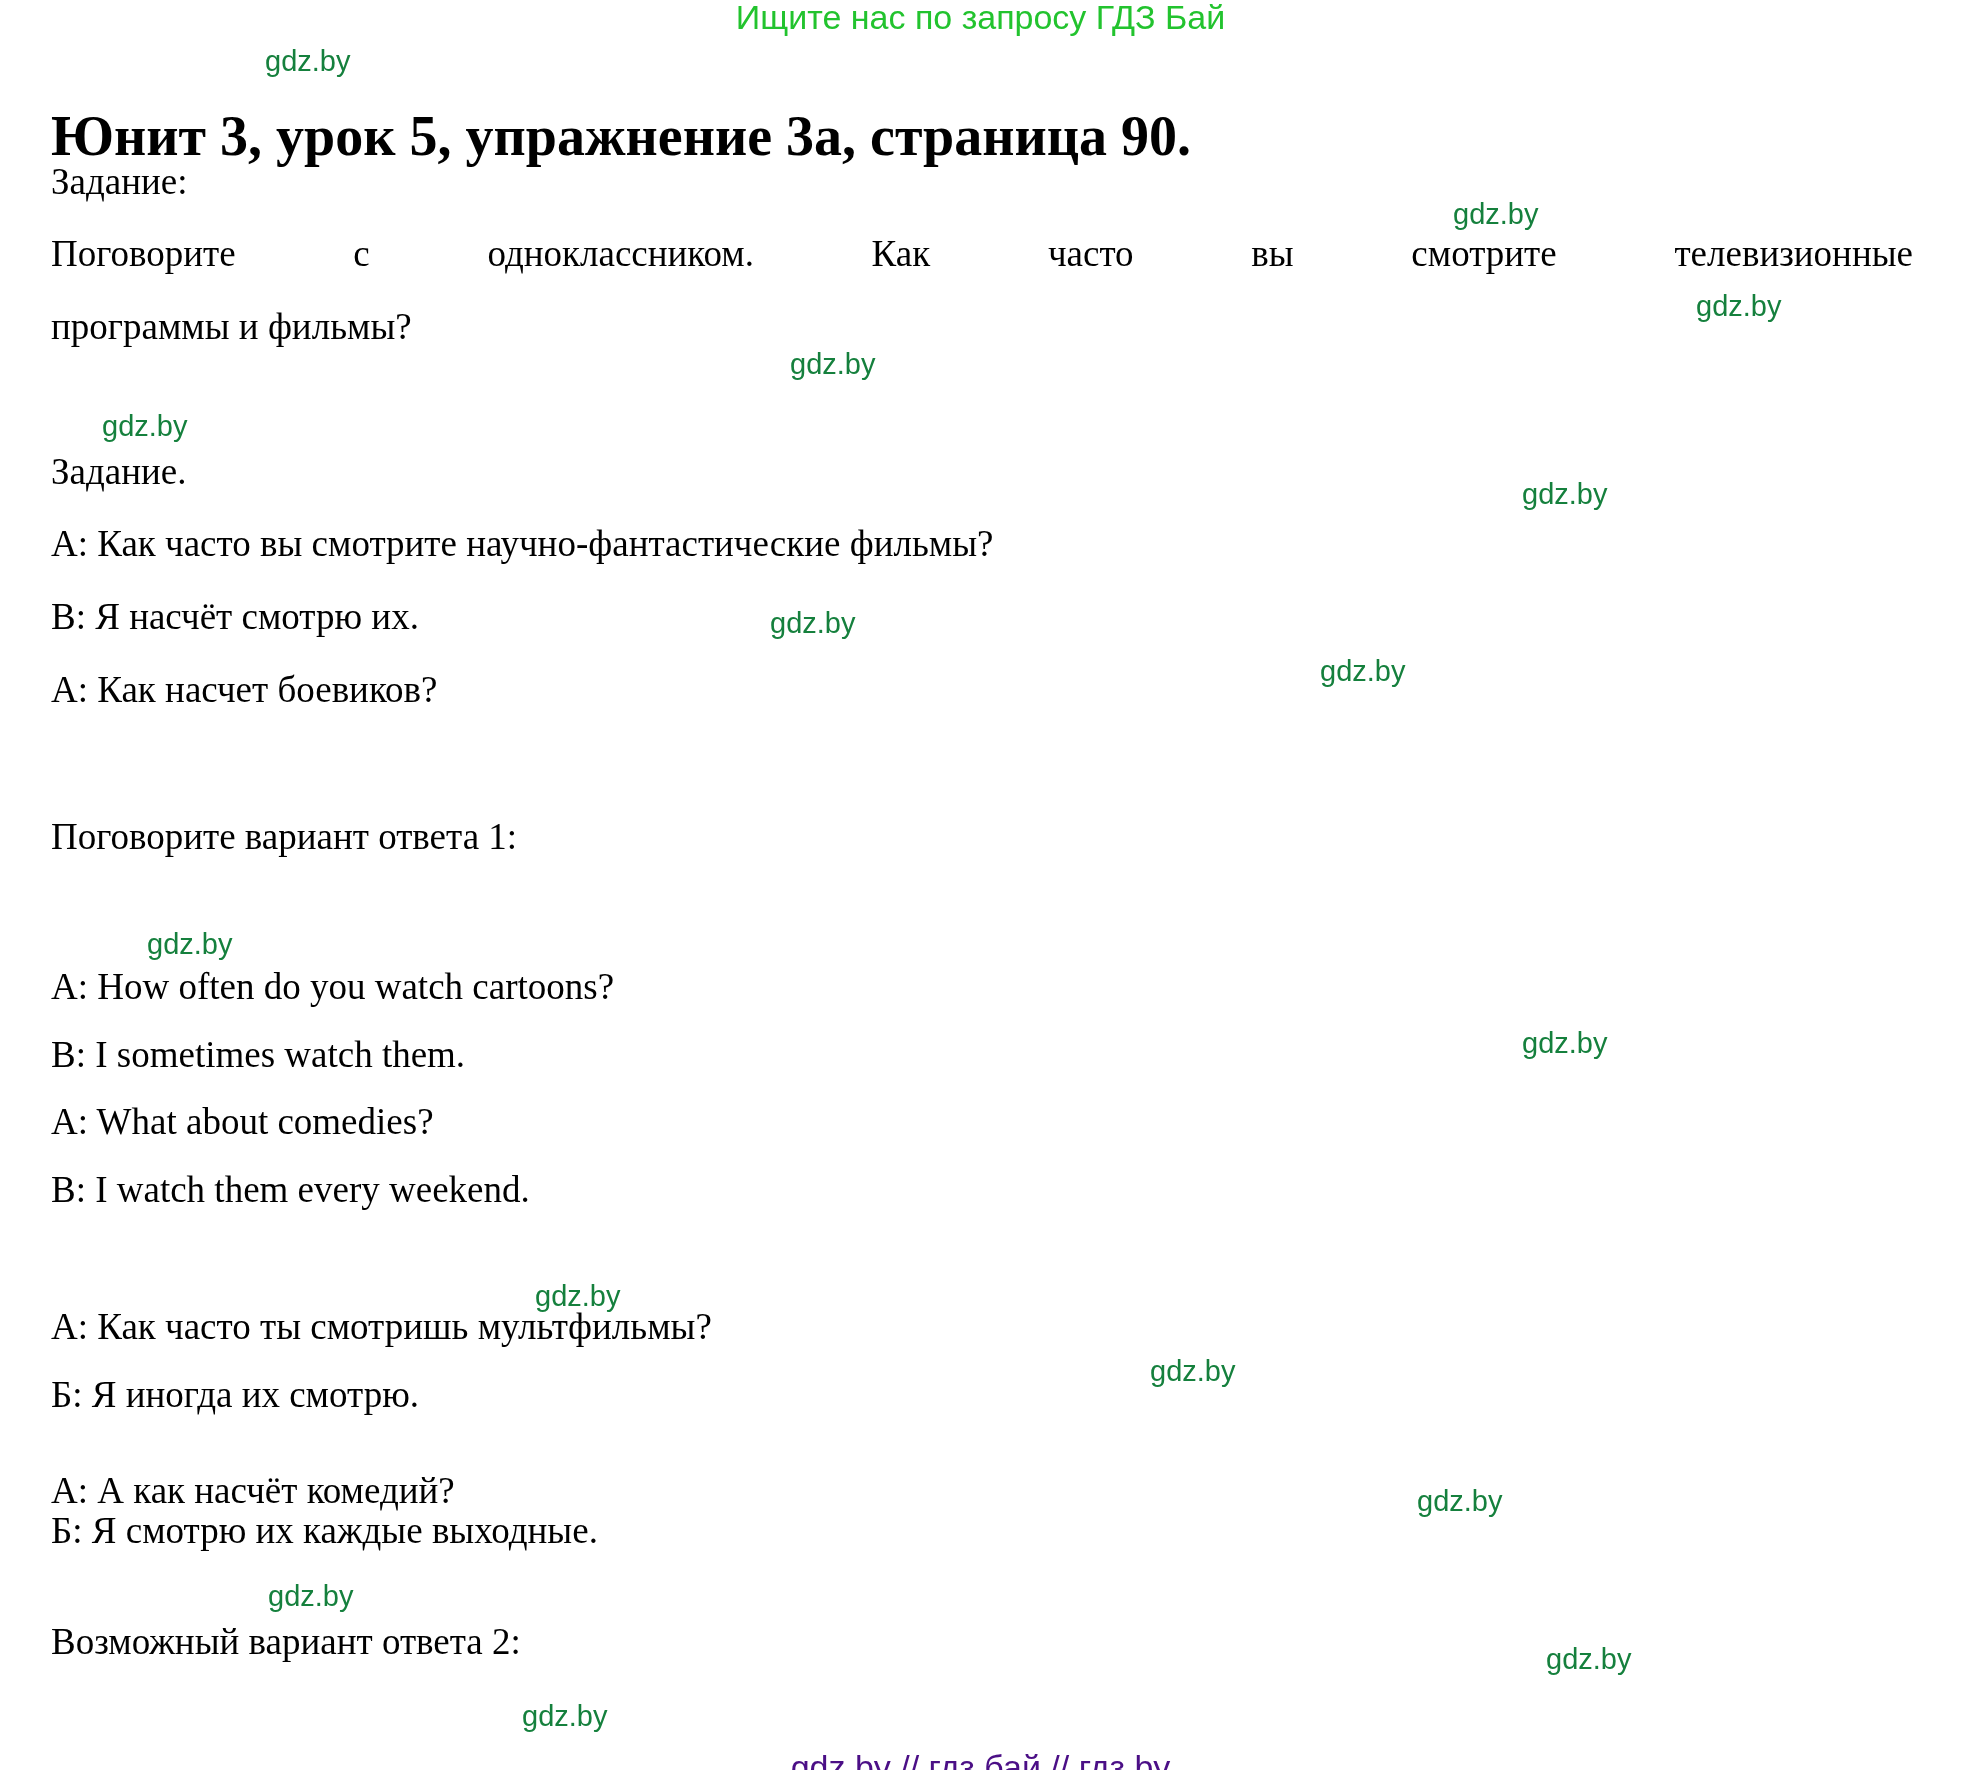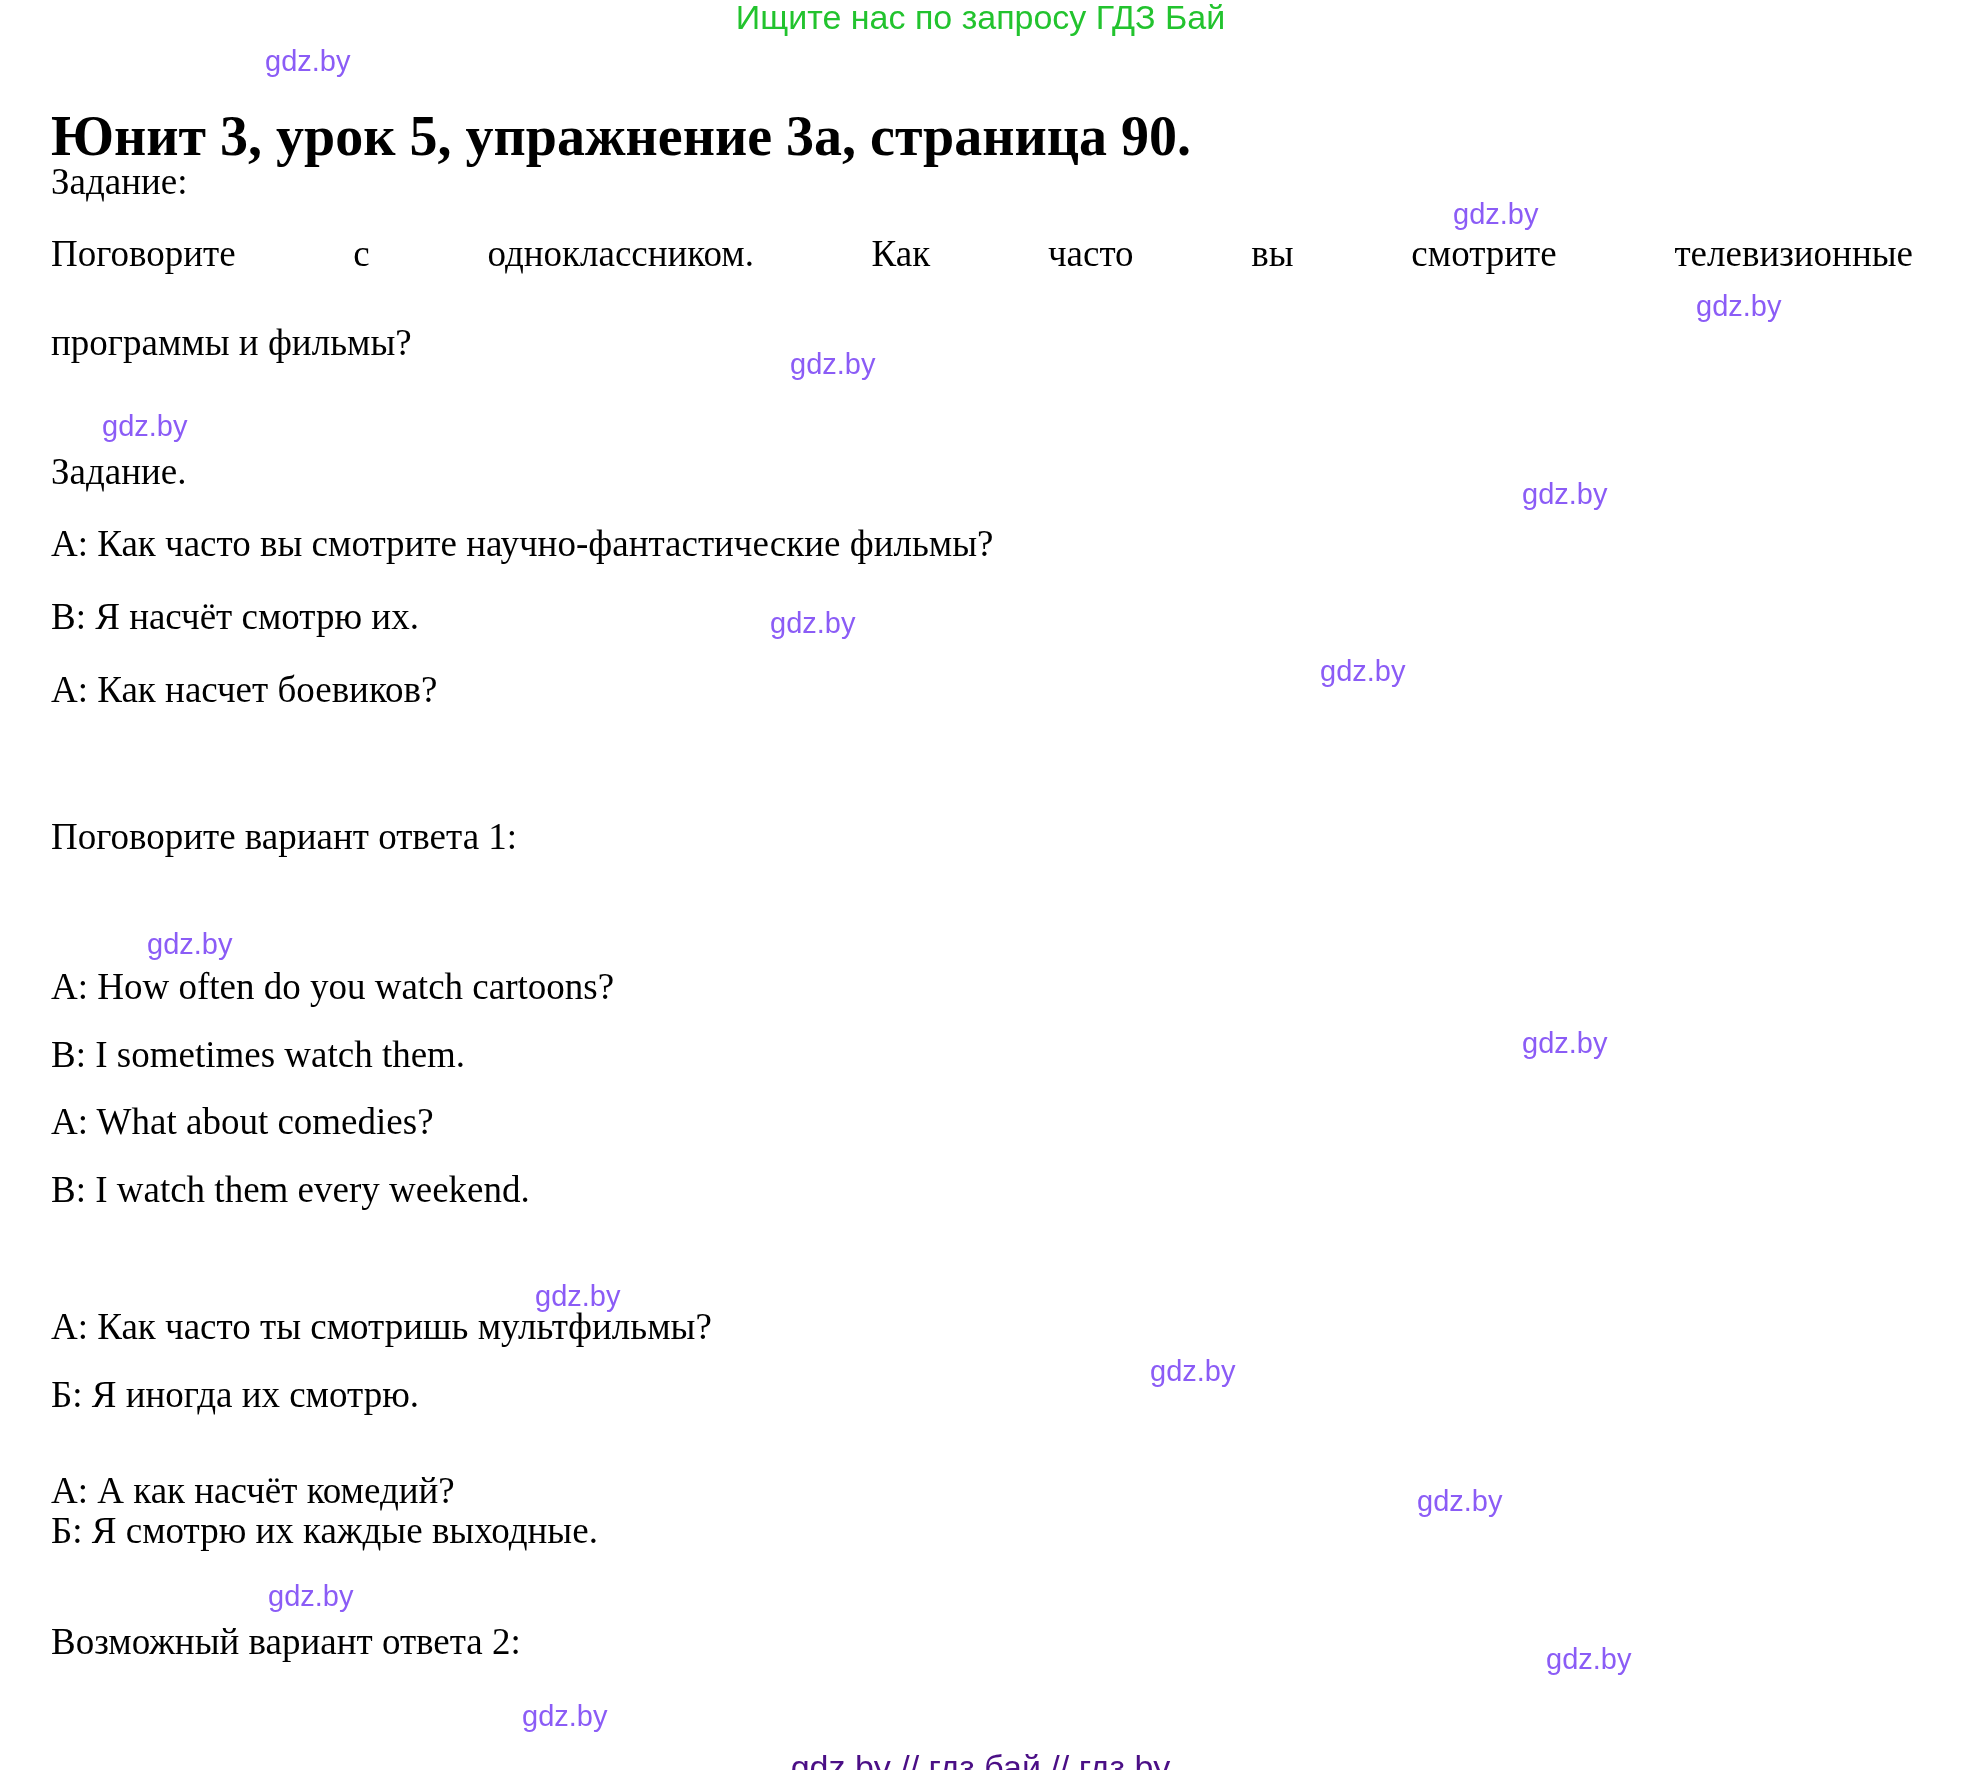--- a/index.html
+++ b/index.html
@@ -4,33 +4,33 @@
 <style>
   html, body { margin:0; padding:0; background:#ffffff; }
   body { width:1961px; height:1770px; position:relative; overflow:hidden; }
   .abs { position:absolute; white-space:nowrap; }
   .serif { font-family:"Liberation Serif","DejaVu Serif",serif; color:#000; }
   .sans { font-family:"Liberation Sans","DejaVu Sans",sans-serif; }
   .header-ad { left:0; width:1961px; text-align:center; top:-2px; font-size:34px; }
   .title { font-weight:bold; font-size:56px; left:51px; top:88px;margin-top:16px; }
   .body-text { font-size:37px; left:51px; }
   .justify { width:1862px; text-align:justify; text-align-last:justify; white-space:normal; }
-  .wm { font-size:29px; color:#8b5cf6; }
+  .wm { font-size:29px; color:#15803d; }
   .footer { left:0; width:1961px; text-align:center; font-size:34px; top:1748px; }
 </style>
 </head>
 <body>
 
 <div class="abs sans header-ad" style="color:#22c32e">Ищите нас по запросу ГДЗ Бай</div>
 
 <div class="abs serif title">Юнит 3, урок 5, упражнение 3а, страница 90.</div>
 
 <div class="abs serif body-text" style="top:160px">Задание:</div>
 <div class="abs serif body-text justify" style="top:232px">Поговорите с одноклассником. Как часто вы смотрите телевизионные</div>
-<div class="abs serif body-text" style="top:321px">программы и фильмы?</div>
+<div class="abs serif body-text" style="top:305px">программы и фильмы?</div>
 
 <div class="abs serif body-text" style="top:450px">Задание.</div>
 <div class="abs serif body-text" style="top:522px">A: Как часто вы смотрите научно-фантастические фильмы?</div>
 <div class="abs serif body-text" style="top:595px">B: Я насчёт смотрю их.</div>
 <div class="abs serif body-text" style="top:668px">A: Как насчет боевиков?</div>
 
 <div class="abs serif body-text" style="top:815px">Поговорите вариант ответа 1:</div>
 <div class="abs serif body-text" style="top:965px">A: How often do you watch cartoons?</div>
 <div class="abs serif body-text" style="top:1033px">B: I sometimes watch them.</div>
 <div class="abs serif body-text" style="top:1100px">A: What about comedies?</div>

